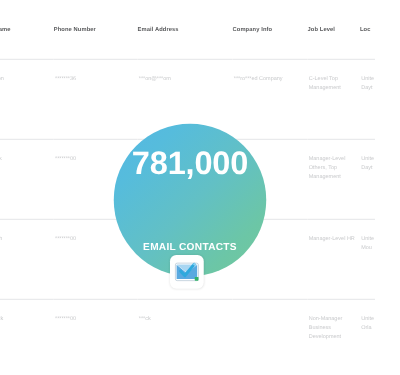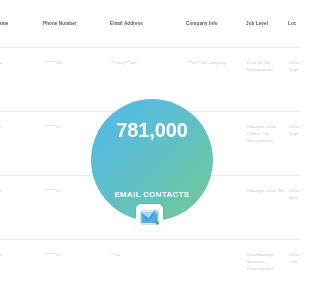--- a/index.html
+++ b/index.html
@@ -100,21 +100,21 @@
     font-size: 9.3px;
     font-weight: bold;
     letter-spacing: 0.035em;
     line-height: 1;
     margin-bottom: 6px;
     text-shadow: 0 0 1px rgba(255,255,255,0.15);
   }
 
   .badge-count {
     color: #ffffff;
-    font-size: 20px;
+    font-size: 26px;
     font-weight: bold;
     letter-spacing: -0.005em;
     line-height: 1;
     margin-bottom: 7px;
   }
 
   .badge-sub {
     color: #ffffff;
     font-size: 8.1px;
     font-weight: bold;

